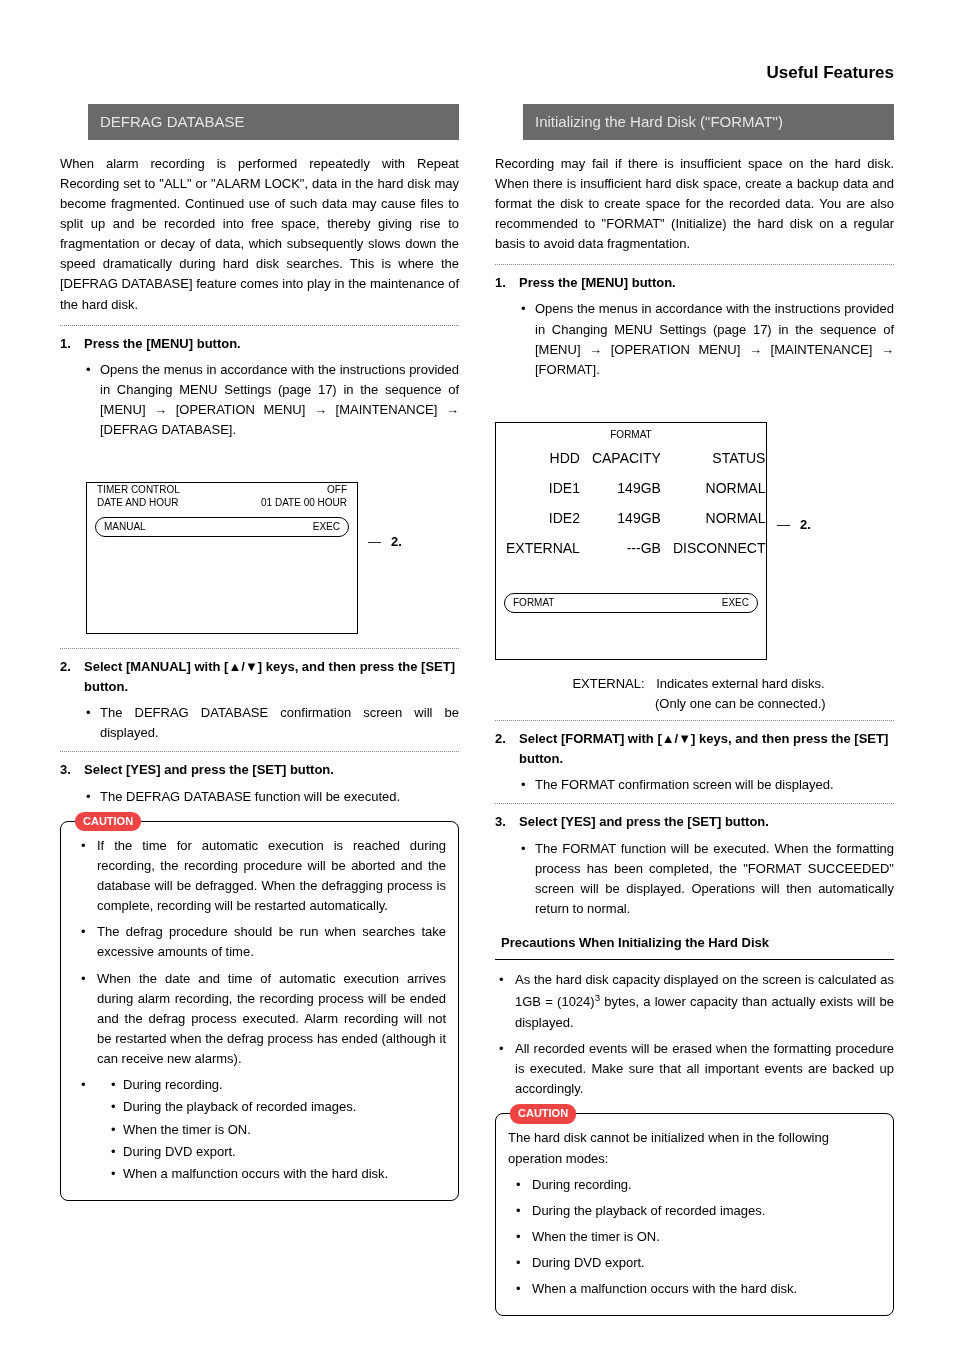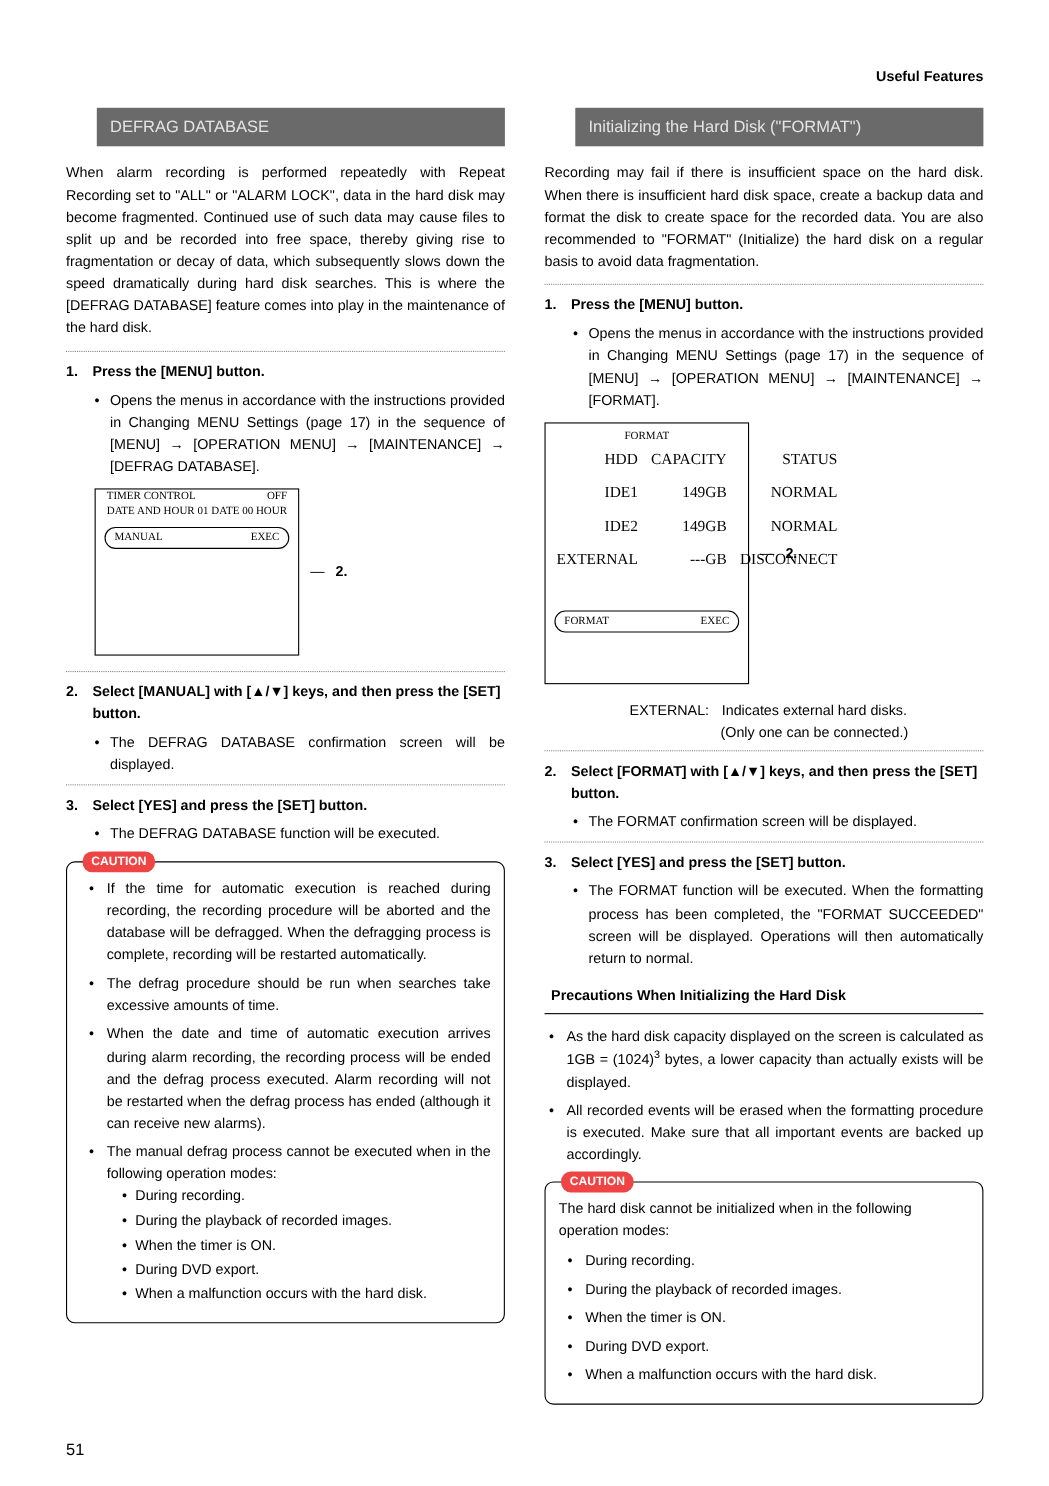--- a/index.html
+++ b/index.html
@@ -8,21 +8,21 @@
     font-size: 13px;
     color: #000;
     background: #fff;
     width: 954px;
     padding: 60px 60px 30px 60px;
     line-height: 1.55;
   }
   .header-right {
     text-align: right;
     font-weight: bold;
-    font-size: 13px;
+    font-size: 17px;
     margin-bottom: 18px;
   }
   .columns {
     display: flex;
     gap: 36px;
   }
   .col { flex: 1; }
   .section-bar {
     background: #6a6a6a;
     color: #e5e5e5;
@@ -44,24 +44,25 @@
   .step-body { flex: 1; }
   .bullets { list-style: none; padding-left: 26px; margin-bottom: 8px;}
   .bullets li { position: relative; padding-left: 14px; margin-bottom: 4px; text-align: justify;}
   .bullets li::before { content: "•"; position: absolute; left: 0; }
   .sub-bullets { list-style: none; padding-left: 14px; }
   .sub-bullets li { position:relative; padding-left:12px; margin-bottom:2px;}
   .sub-bullets li::before { content:"•"; position:absolute; left:0;}
   .ui-wrap { display:flex; align-items:center; gap:10px; margin: 10px 0 14px 26px;}
   .ui-box {
     border: 1px solid #000;
-    width: 186px;
+    width: 272px;
     font-size: 10px;
-    font-family: Liberation Serif, serif;
+    font-family: Liberation Sans, sans-serif;
     background:#fff;
+    margin-top:32px;
   }
   .ui-title { text-align:center; padding: 4px 0 6px 0; font-size:10px;}
   .ui-rows { padding: 0 10px 4px 10px;}
   .ui-row { display:flex; justify-content:space-between; line-height:1.3;}
   .ui-btn {
     border:1px solid #000;
     border-radius: 10px;
     margin: 4px 8px 6px 8px;
     padding: 1px 8px;
     display:flex; justify-content:space-between;
@@ -162,21 +163,20 @@
         </ul>
     </div>
 
     <div class="caution-box">
       <span class="caution-label">CAUTION</span>
       <ul class="caution-list">
         <li>If the time for automatic execution is reached during recording, the recording procedure will be aborted and the database will be defragged. When the defragging process is complete, recording will be restarted automatically.</li>
         <li>The defrag procedure should be run when searches take excessive amounts of time.</li>
         <li>When the date and time of automatic execution arrives during alarm recording, the recording process will be ended and the defrag process executed. Alarm recording will not be restarted when the defrag process has ended (although it can receive new alarms).</li>
         <li>
-          <span>The manual defrag process cannot be executed when in the following operation modes:</span>
           <ul class="sub-bullets">
             <li>During recording.</li>
             <li>During the playback of recorded images.</li>
             <li>When the timer is ON.</li>
             <li>During DVD export.</li>
             <li>When a malfunction occurs with the hard disk.</li>
           </ul>
         </li>
       </ul>
     </div>

